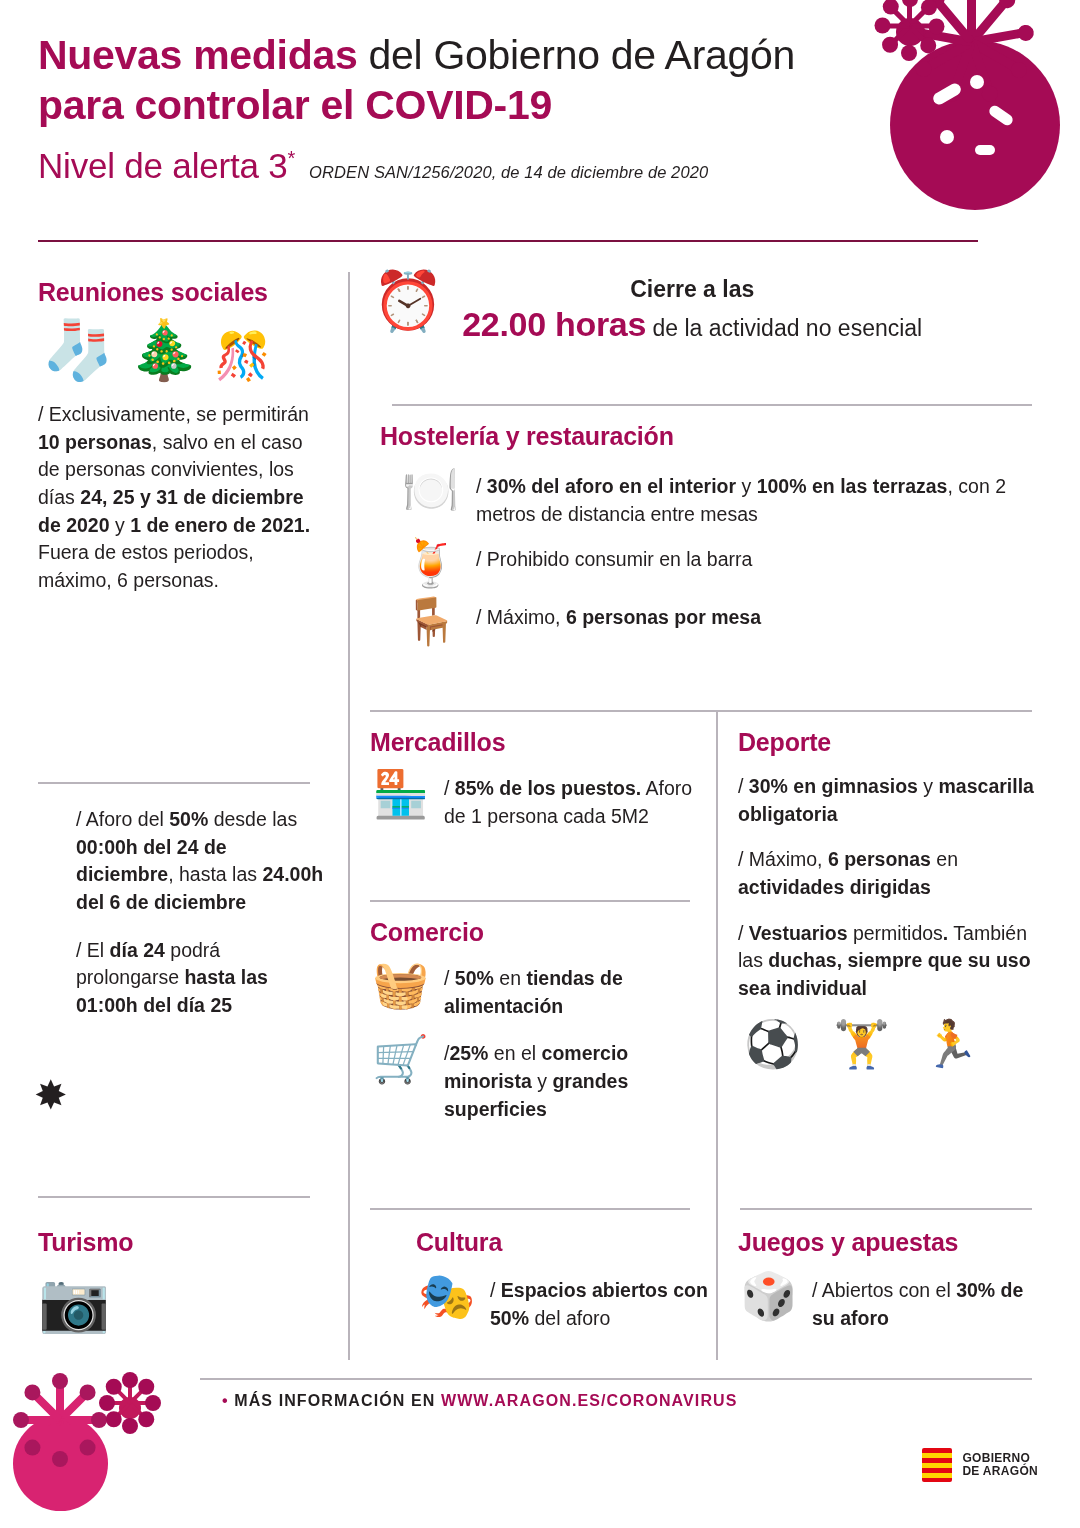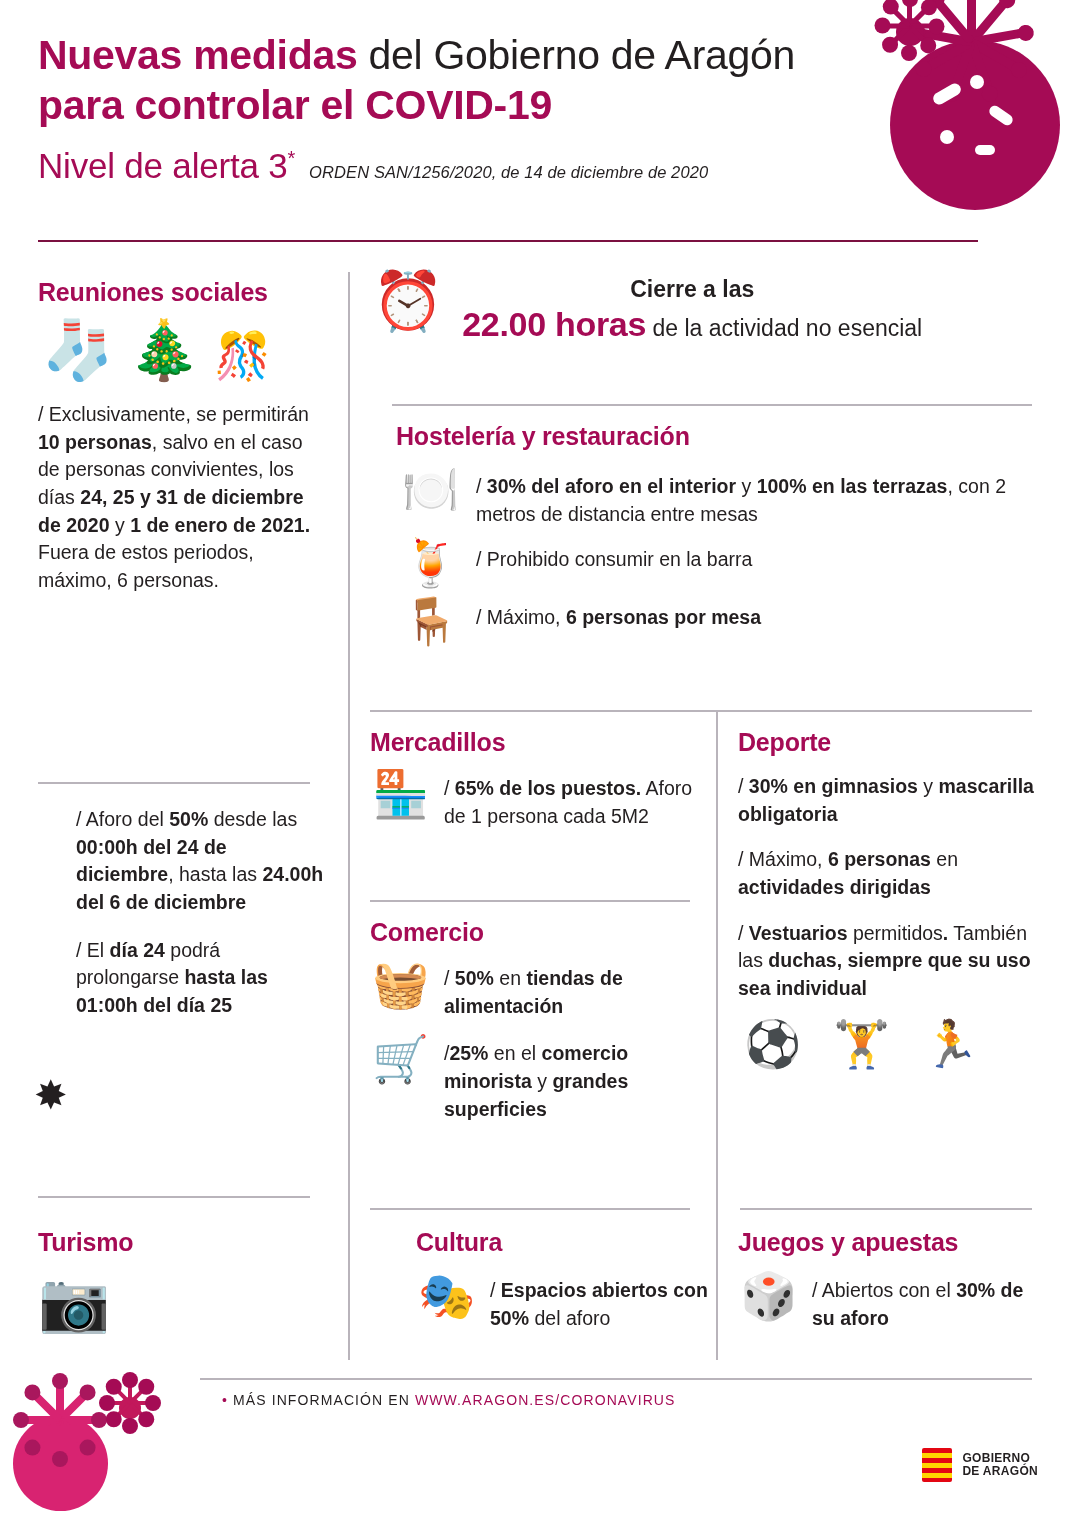--- a/index.html
+++ b/index.html
@@ -136,21 +136,21 @@
 
   
   #cierre { position: absolute; left: 372px; top: 272px; width: 660px; display: flex; gap: 18px; align-items: flex-start; }
   #cierre .txt { padding-top: 4px; }
   .cierre-l1 { font-size: 23px; font-weight: 700; color: #231f20; text-align: center; }
   .cierre-l2 { font-size: 23px; color: #231f20; margin-top: 2px; }
   .cierre-l2 .big { font-size: 34px; font-weight: 700; color: #a50b55; letter-spacing: -0.3px; }
 
   
   #hosteleria { position: absolute; left: 380px; top: 422px; width: 660px; }
-  #hosteleria h2 { margin-bottom: 16px; margin-left: 16px; }
+  #hosteleria h2 { margin-bottom: 16px; }
   .hrow { display: flex; align-items: flex-start; gap: 16px; margin-bottom: 12px; padding-left: 22px; }
   .hrow .ic { width: 58px; text-align: center; flex: 0 0 58px; }
   .hrow .tx { flex: 1; padding-top: 6px; }
 
   
   #mercadillos { position: absolute; left: 370px; top: 728px; width: 330px; }
   #mercadillos h2 { margin-bottom: 14px; }
   #comercio { position: absolute; left: 370px; top: 918px; width: 330px; }
   #comercio h2 { margin-bottom: 14px; }
   .irow { display: flex; align-items: flex-start; gap: 12px; margin-bottom: 16px; }
@@ -165,21 +165,21 @@
 
   
   #cultura { position: absolute; left: 370px; top: 1228px; width: 330px; margin-left: 46px; }
   #cultura h2 { margin-bottom: 16px; }
   #juegos { position: absolute; left: 738px; top: 1228px; width: 310px; }
   #juegos h2 { margin-bottom: 16px; }
 
   
   .footer-info {
     position: absolute; left: 222px; top: 1392px;
-    font-size: 14px; letter-spacing: 1.1px; color: #231f20; font-weight: 400;
+    font-size: 16px; letter-spacing: 1.1px; color: #231f20; font-weight: 700;
   }
   .footer-info .bullet { color: #a50b55; }
   .footer-info .url { color: #a50b55; }
   .gov-logo {
     position: absolute; right: 42px; top: 1448px;
     display: flex; align-items: center; gap: 10px;
   }
   .gov-flag {
     width: 30px; height: 34px;
     background: repeating-linear-gradient(to bottom,
@@ -313,21 +313,21 @@
     <div class="hrow">
       <div class="ic"><span class="emoji-sm">🪑</span></div>
       <p class="body-text tx"><span>/ Máximo, </span><b>6 personas por mesa</b></p>
     </div>
   </div>
 
   <div id="mercadillos">
     <h2 class="sect">Mercadillos</h2>
     <div class="irow">
       <div class="ic"><span class="emoji-sm">🏪</span></div>
-      <p class="body-text tx"><span>/ </span><b>65% de los puestos.</b><span> Aforo de 1 persona cada 5M2</span></p>
+      <p class="body-text tx"><span>/ </span><b>85% de los puestos.</b><span> Aforo de 1 persona cada 5M2</span></p>
     </div>
   </div>
 
   <div id="comercio">
     <h2 class="sect">Comercio</h2>
     <div class="irow">
       <div class="ic"><span class="emoji-sm">🧺</span></div>
       <p class="body-text tx"><span>/ </span><b>50%</b><span> en </span><b>tiendas de alimentación</b></p>
     </div>
     <div class="irow">

